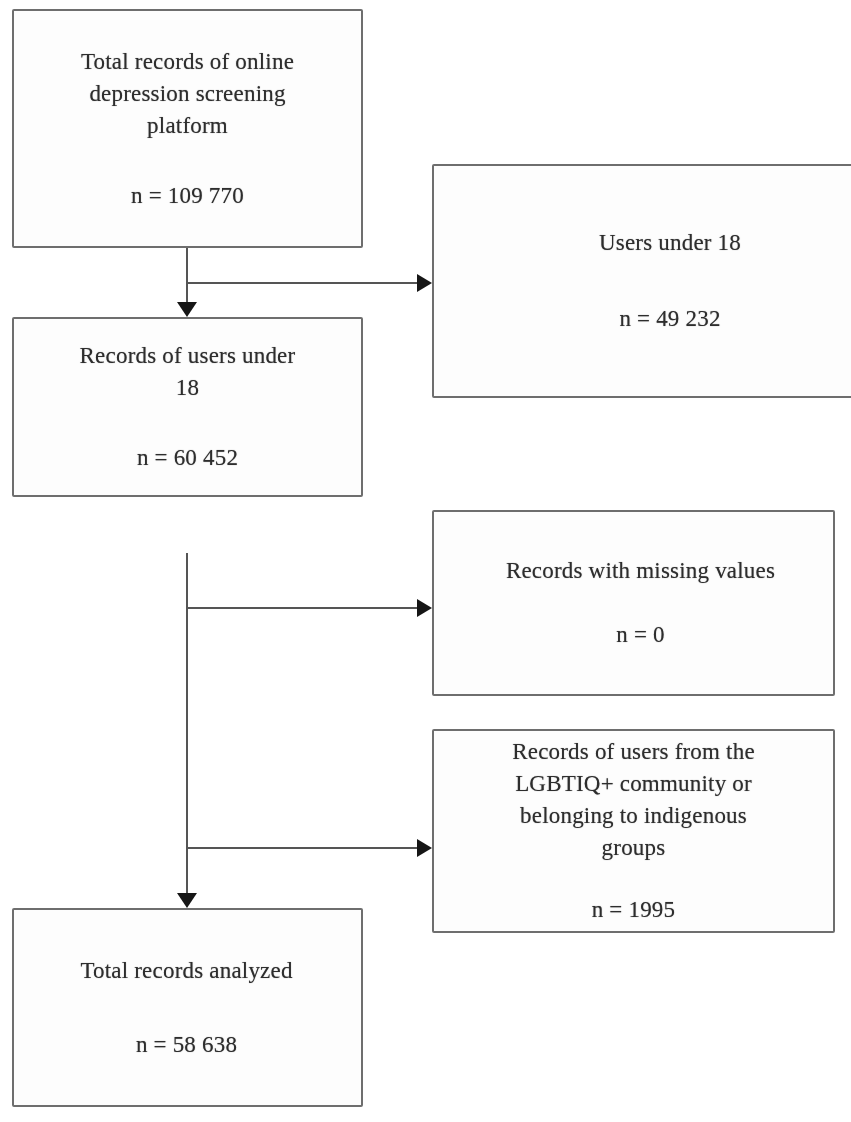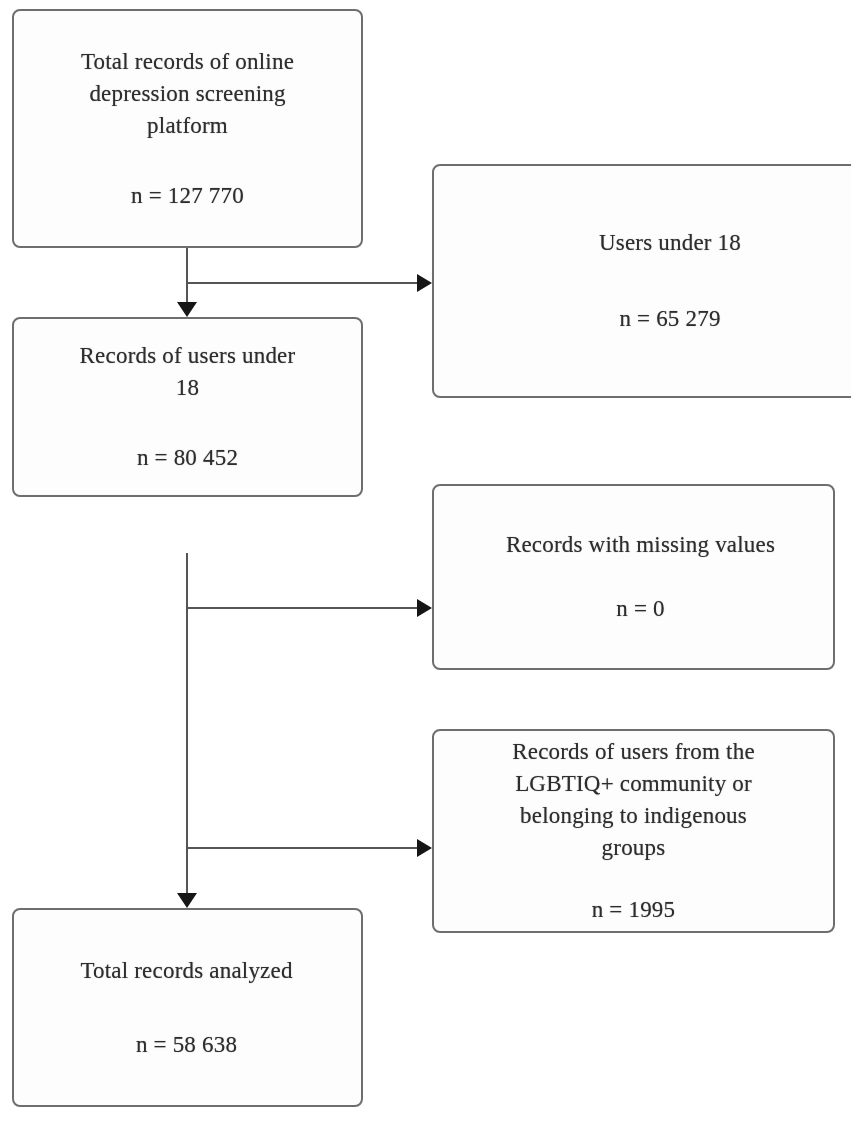--- a/index.html
+++ b/index.html
@@ -13,21 +13,21 @@
     height: 1122px;
     background: #ffffff;
     font-family: "Liberation Serif", "DejaVu Serif", serif;
     color: #2d2d2d;
     overflow: hidden;
   }
   .box {
     position: absolute;
     box-sizing: border-box;
     border: 2px solid #6e6e6e;
-    border-radius: 8px;
+    border-radius: 2px;
     background: #fdfdfd;
     display: flex;
     flex-direction: column;
     align-items: center;
     justify-content: center;
     gap: 38px;
     padding: 8px 18px;
     text-align: center;
   }
   .box .label,
@@ -35,21 +35,21 @@
     font-size: 23px;
     line-height: 32px;
     white-space: pre-line;
     text-shadow: 0 0 1px rgba(45,45,45,0.55);
     letter-spacing: 0.2px;
   }
   
   #box-total-records   { left: 12px;  top: 9px;    width: 351px; height: 239px; }
   #box-users-under-18  { left: 432px; top: 164px;  width: 476px; height: 234px; gap: 44px; }
   #box-records-under-18{ left: 12px;  top: 317px;  width: 351px; height: 180px; }
-  #box-missing-values  { left: 432px; top: 484px;  width: 403px; height: 186px; gap: 32px; padding-left: 32px; }
+  #box-missing-values  { left: 432px; top: 510px;  width: 403px; height: 186px; gap: 32px; padding-left: 32px; }
   #box-lgbtiq          { left: 432px; top: 729px;  width: 403px; height: 204px; gap: 30px; }
   #box-analyzed        { left: 12px;  top: 908px;  width: 351px; height: 199px; gap: 42px; padding-left: 16px; }
 
   .vline, .hline {
     position: absolute;
     background: #555555;
   }
   .vline { width: 2px; }
   .hline { height: 2px; }
 
@@ -81,32 +81,32 @@
 </style>
 </head>
 <body>
 
 <div id="canvas">
 
   <div class="box" id="box-total-records">
     <div class="label">Total records of online
 depression screening
 platform</div>
-    <div class="nvalue">n = 127 770</div>
+    <div class="nvalue">n = 109 770</div>
   </div>
 
   <div class="box" id="box-users-under-18">
     <div class="label">Users under 18</div>
-    <div class="nvalue">n = 65 279</div>
+    <div class="nvalue">n = 49 232</div>
   </div>
 
   <div class="box" id="box-records-under-18">
     <div class="label">Records of users under
 18</div>
-    <div class="nvalue">n = 80 452</div>
+    <div class="nvalue">n = 60 452</div>
   </div>
 
   <div class="box" id="box-missing-values">
     <div class="label">Records with missing values</div>
     <div class="nvalue">n = 0</div>
   </div>
 
   <div class="box" id="box-lgbtiq">
     <div class="label">Records of users from the
 LGBTIQ+ community or

